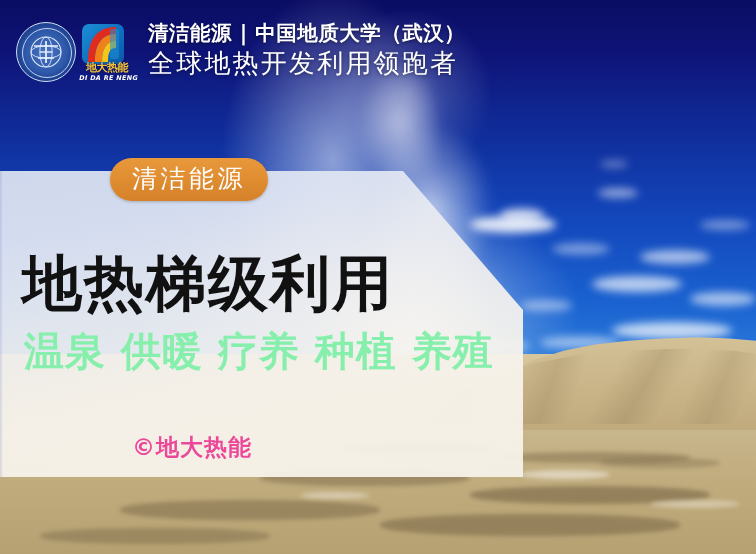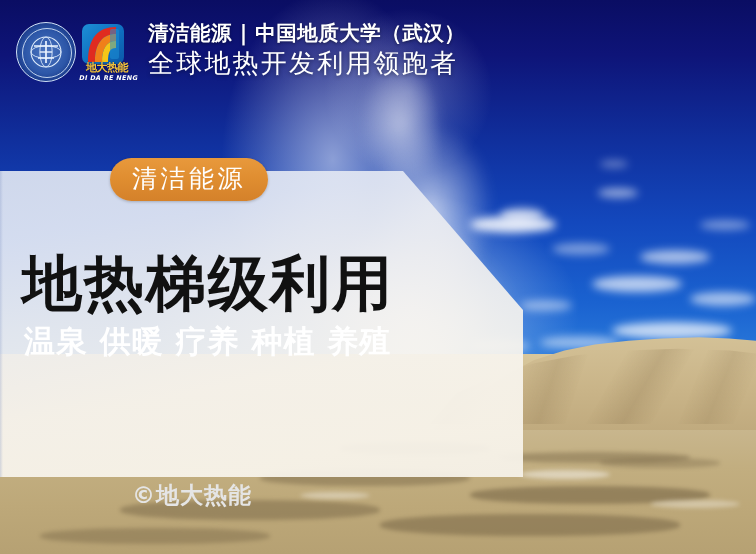--- a/index.html
+++ b/index.html
@@ -163,28 +163,28 @@
     box-shadow:0 1px 3px rgba(0,0,0,.22);
   }
 
   
   .title{
     position:absolute;left:22px;top:248px;z-index:30;
     font-size:60px;font-weight:bold;color:#111111;letter-spacing:2px;
     line-height:70px;white-space:nowrap;
   }
   .subtitle{
-    position:absolute;left:24px;top:320px;z-index:30;
-    font-size:31px;font-weight:bold;color:#ffffff;letter-spacing:1px;
+    position:absolute;left:24px;top:330px;z-index:30;
+    font-size:40px;font-weight:bold;color:#86efac;letter-spacing:1px;
     line-height:42px;white-space:nowrap;
   }
   .copyright{
     position:absolute;left:132px;top:432px;z-index:30;
-    font-size:23px;font-weight:bold;color:#e5e5e5;letter-spacing:1px;
-    line-height:30px;white-space:nowrap;margin-top:48px;
+    font-size:23px;font-weight:bold;color:#ec4899;letter-spacing:1px;
+    line-height:30px;white-space:nowrap;
   }
 </style>
 </head>
 <body>
 
 <div class="poster">
 
   <div class="sky">
     <div class="cloud c12"></div>
     <div class="cloud c3"></div>

